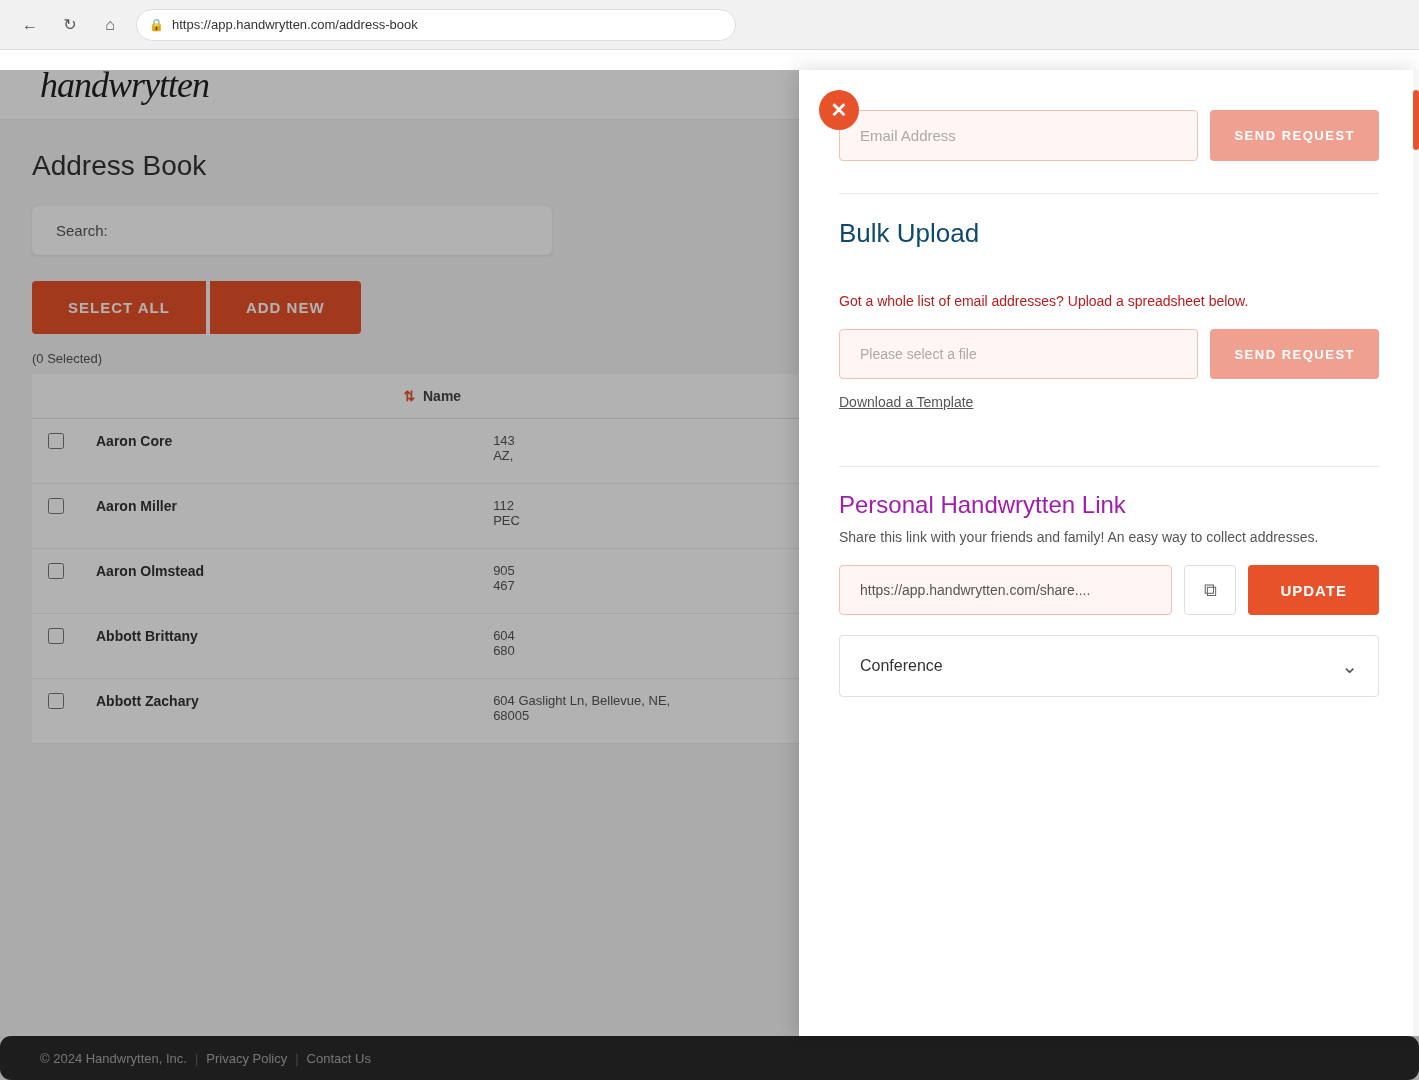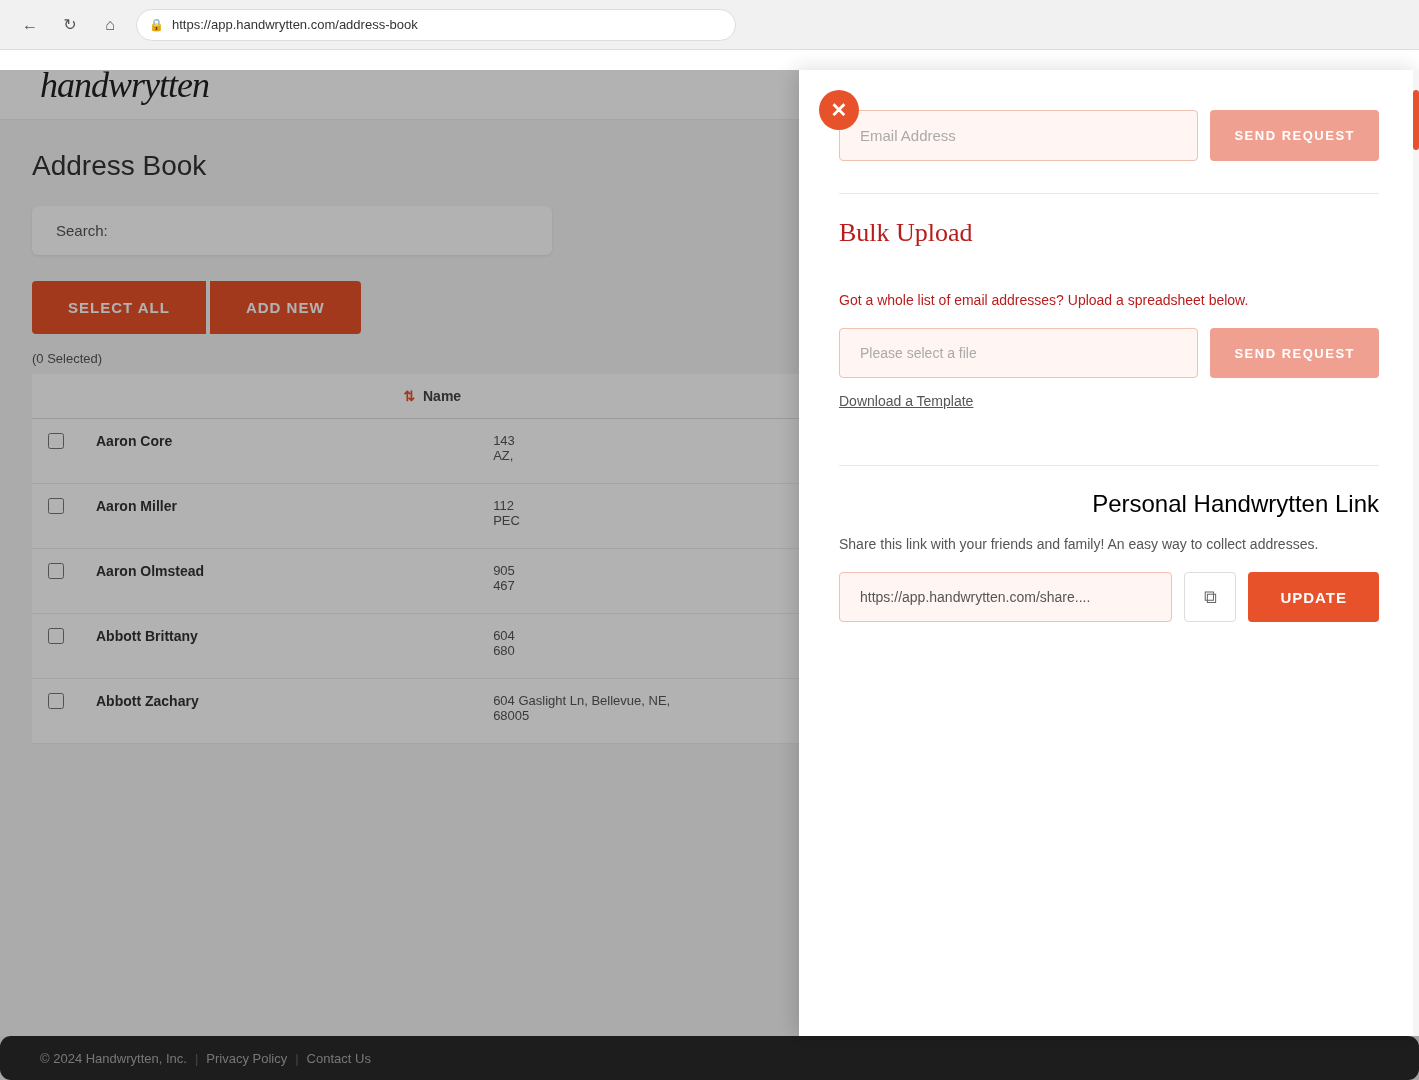--- a/index.html
+++ b/index.html
@@ -251,23 +251,22 @@
       border-radius: 4px;
       white-space: nowrap;
     }
 
     .divider { border: none; border-top: 1px solid #e8e8e8; margin: 24px 0; }
 
     
     .section-title {
       font-size: 26px;
       font-weight: 400;
-      color: #b91c1c;
+      color: #0c4a6e;
       margin-bottom: 10px;
-      font-family: Liberation Serif, serif;
     }
     .section-desc {
       font-size: 14px;
       color: #b91c1c;
       margin-bottom: 20px;
       margin-top: 44px;
     }
     .file-row {
       display: flex;
       gap: 12px;
@@ -289,23 +288,22 @@
       text-decoration: underline;
       cursor: pointer;
       display: inline-block;
       margin-bottom: 32px;
     }
 
     
     .link-section-title {
       font-size: 24px;
       font-weight: 400;
-      color: #000000;
-      margin-bottom: 18px;
-      text-align: right;
+      color: #a21caf;
+      margin-bottom: 10px;
     }
     .link-desc {
       font-size: 14px;
       color: #555;
       margin-bottom: 20px;
     }
     .link-row {
       display: flex;
       gap: 12px;
       align-items: stretch;
@@ -558,20 +556,24 @@
       <h2 class="link-section-title">Personal Handwrytten Link</h2>
       <p class="link-desc">Share this link with your friends and family! An easy way to collect addresses.</p>
       <div class="link-row">
         <div class="link-box">
           <span>https://app.handwrytten.com/share....</span>
         </div>
         <button class="copy-btn">⧉</button>
         <button class="update-btn">UPDATE</button>
       </div>
 
+      <div class="conference-dropdown">
+        <span>Conference</span>
+        <span class="chevron-icon">⌄</span>
+      </div>
     </div>
 
     <div style="position:absolute;right:0;top:0;bottom:0;width:6px;background:#f5f5f5;">
       <div style="width:6px;height:60px;background:#e8522a;border-radius:3px;position:absolute;top:20px;"></div>
     </div>
   </div>
 
 </div>
 
 <div class="site-footer">

